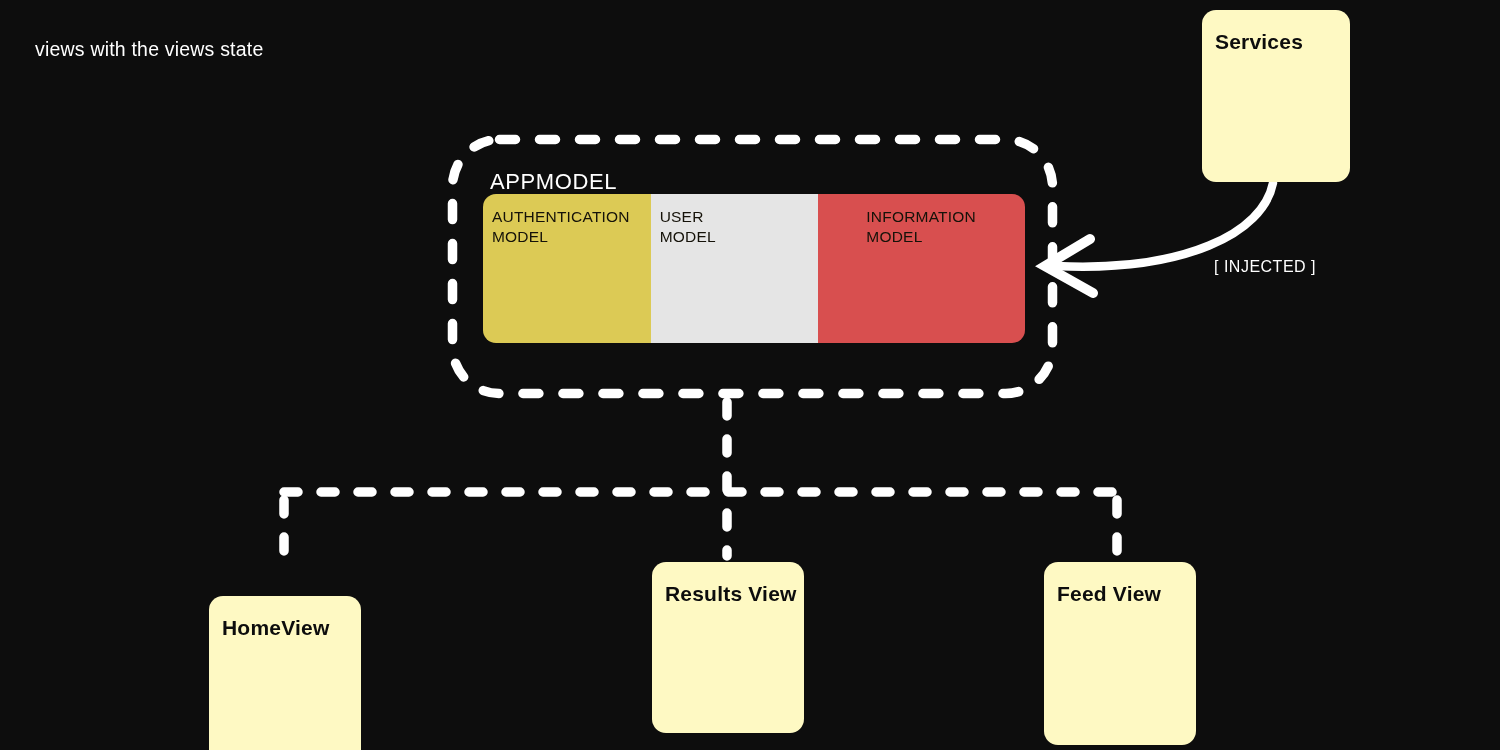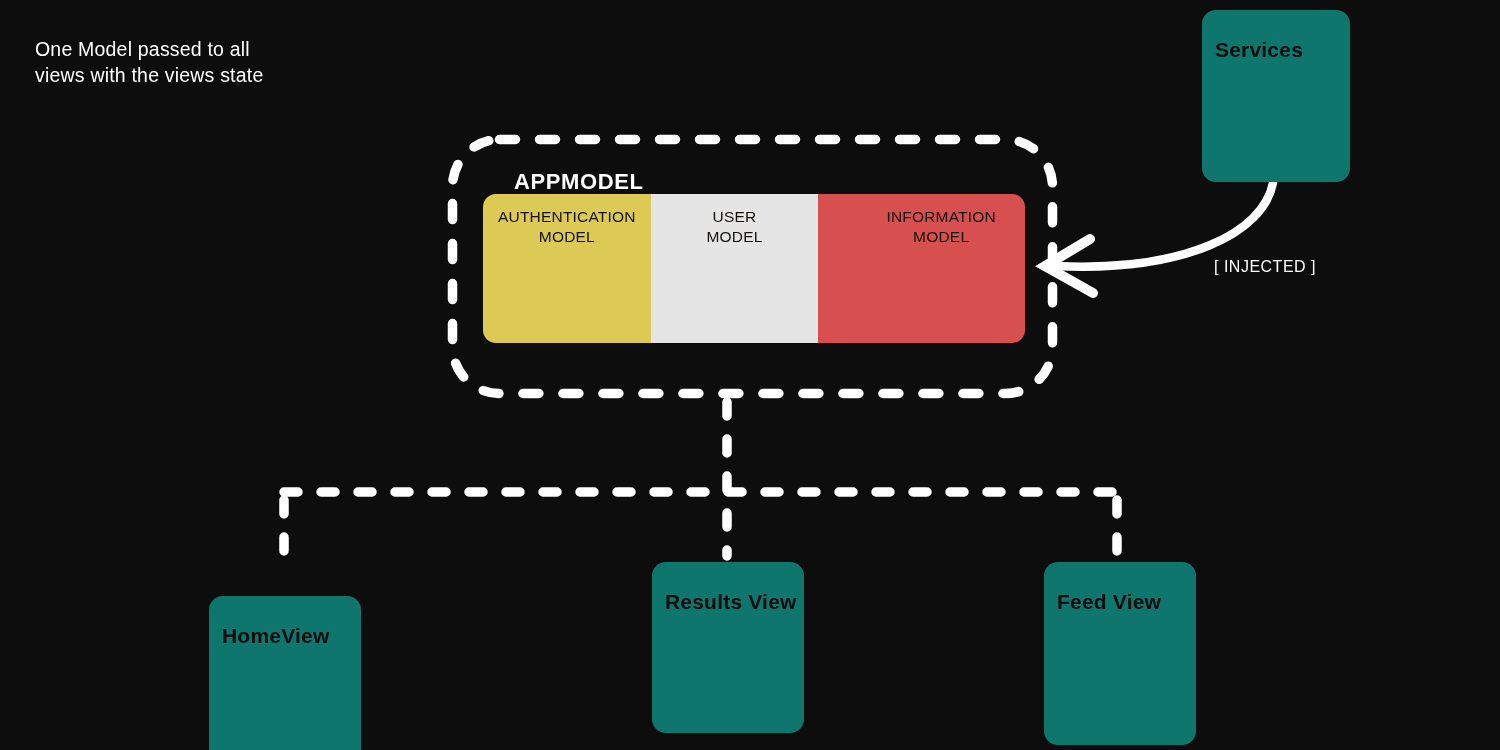--- a/index.html
+++ b/index.html
@@ -23,24 +23,24 @@
     top: 36px;
     color: #ffffff;
     font-size: 19.5px;
     line-height: 26px;
     font-weight: 500;
     letter-spacing: 0.2px;
   }
 
   
   .card {
-    background: #0f766e;
+    background: #fef9c3;
     border-radius: 14px;
     box-sizing: border-box;
-    padding: 28px 13px;
+    padding: 20px 13px;
   }
   .card-title {
     color: #0d0d0d;
     font-weight: bold;
     font-size: 21px;
     letter-spacing: 0.2px;
     white-space: nowrap;
   }
   .services-card { left: 1202px; top: 10px; width: 148px; height: 172px; }
   .view-home    { left: 209px;  top: 562px; width: 152px; height: 171px; margin-top: 34px; }
@@ -55,44 +55,42 @@
     font-size: 16px;
     letter-spacing: 0.5px;
     white-space: nowrap;
   }
 
   
   .appmodel-title {
     left: 490px;
     top: 169px;
     color: #ffffff;
-    font-weight: bold;
+    font-weight: normal;
     font-size: 22px;
     letter-spacing: 0.6px;
-    margin-left: 24px;
   }
   .models-row {
     left: 483px;
     top: 194px;
     width: 542px;
     height: 149px;
     display: flex;
     border-radius: 13px;
     overflow: hidden;
   }
   .model-block {
     flex: 1 1 0;
     box-sizing: border-box;
     padding: 13px 9px;
     color: #151209;
     font-size: 15.5px;
     line-height: 20px;
     font-weight: 500;
     letter-spacing: 0.2px;
-    text-align: center;
   }
 
   .overlay {
     position: absolute;
     left: 0;
     top: 0;
     width: 1500px;
     height: 750px;
     pointer-events: none;
   }
@@ -112,21 +110,20 @@
 
     <line x1="284" y1="500" x2="284" y2="556" stroke="#ffffff" stroke-width="9.5" stroke-linecap="round" stroke-dasharray="14 23"></line>
 
     <line x1="1117" y1="500" x2="1117" y2="556" stroke="#ffffff" stroke-width="9.5" stroke-linecap="round" stroke-dasharray="14 23"></line>
 
     <path d="M 1273 183 C 1263 233, 1185 272, 1056 266" fill="none" stroke="#ffffff" stroke-width="8.5" stroke-linecap="round"></path>
     <path d="M 1090 239 L 1045 266 L 1093 293" fill="none" stroke="#ffffff" stroke-width="10" stroke-linecap="round" stroke-linejoin="miter"></path>
   </svg>
 
   <div class="abs note">
-    <div>One Model passed to all</div>
     <div>views with the views state</div>
   </div>
 
   <div class="abs card services-card">
     <div class="card-title">Services</div>
   </div>
 
   <div class="abs injected-label">[ INJECTED ]</div>
 
   <div class="abs appmodel-title">APPMODEL</div>

